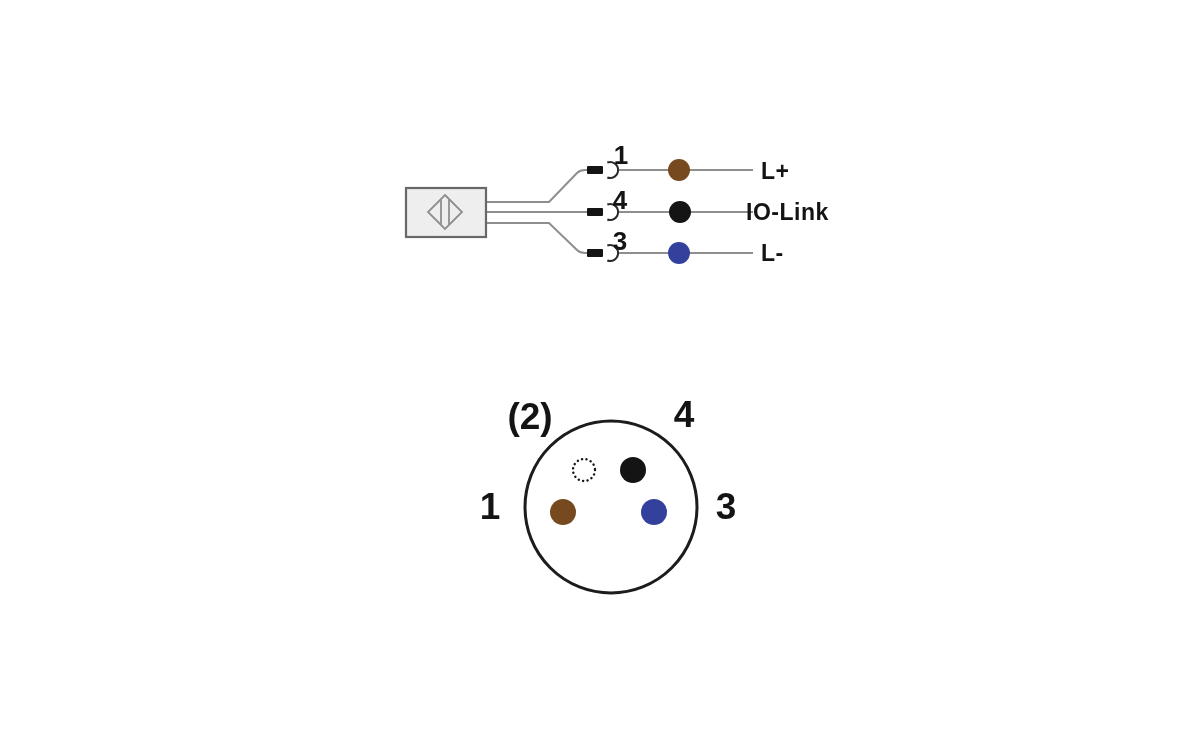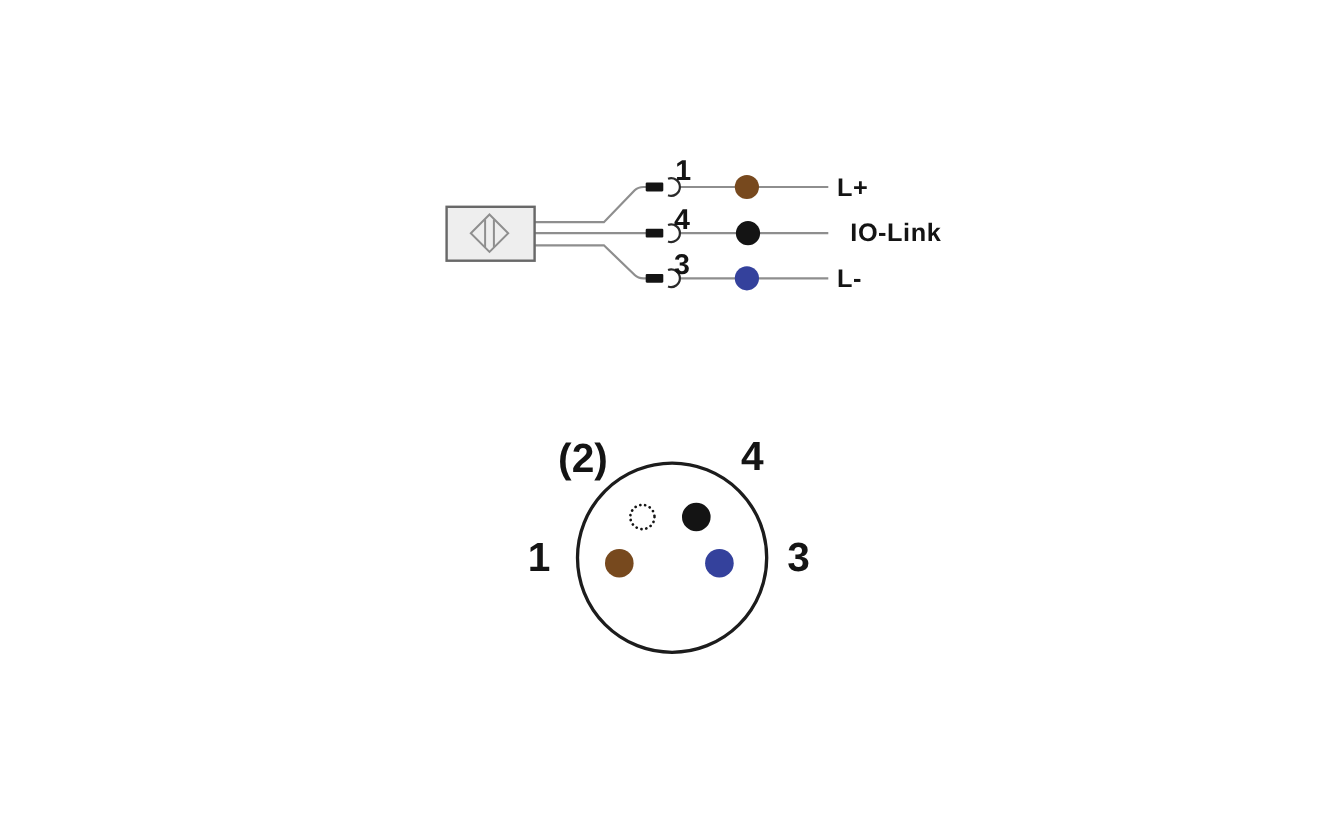--- a/index.html
+++ b/index.html
@@ -78,21 +78,21 @@
     <circle cx="633" cy="470" r="13" fill="#141414"></circle>
     <circle cx="563" cy="512" r="13" fill="#77491e"></circle>
     <circle cx="654" cy="512" r="13" fill="#34419c"></circle>
   </svg>
 
   <span class="txt pin-num" style="left:621px; top:155px;">1</span>
   <span class="txt pin-num" style="left:620px; top:200px;">4</span>
   <span class="txt pin-num" style="left:620px; top:241px;">3</span>
 
   <span class="txt wire-label" style="left:761px; top:171px;">L+</span>
-  <span class="txt wire-label" style="left:773px; top:212px;">IO-Link</span>
+  <span class="txt wire-label" style="left:746px; top:212px;">IO-Link</span>
   <span class="txt wire-label" style="left:761px; top:253px;">L-</span>
 
   <span class="txt conn-label" style="left:530px; top:417px;">(2)</span>
   <span class="txt conn-label" style="left:684px; top:415px;">4</span>
   <span class="txt conn-label" style="left:490px; top:507px;">1</span>
   <span class="txt conn-label" style="left:726px; top:507px;">3</span>
 
 </div>
 
 </body></html>

